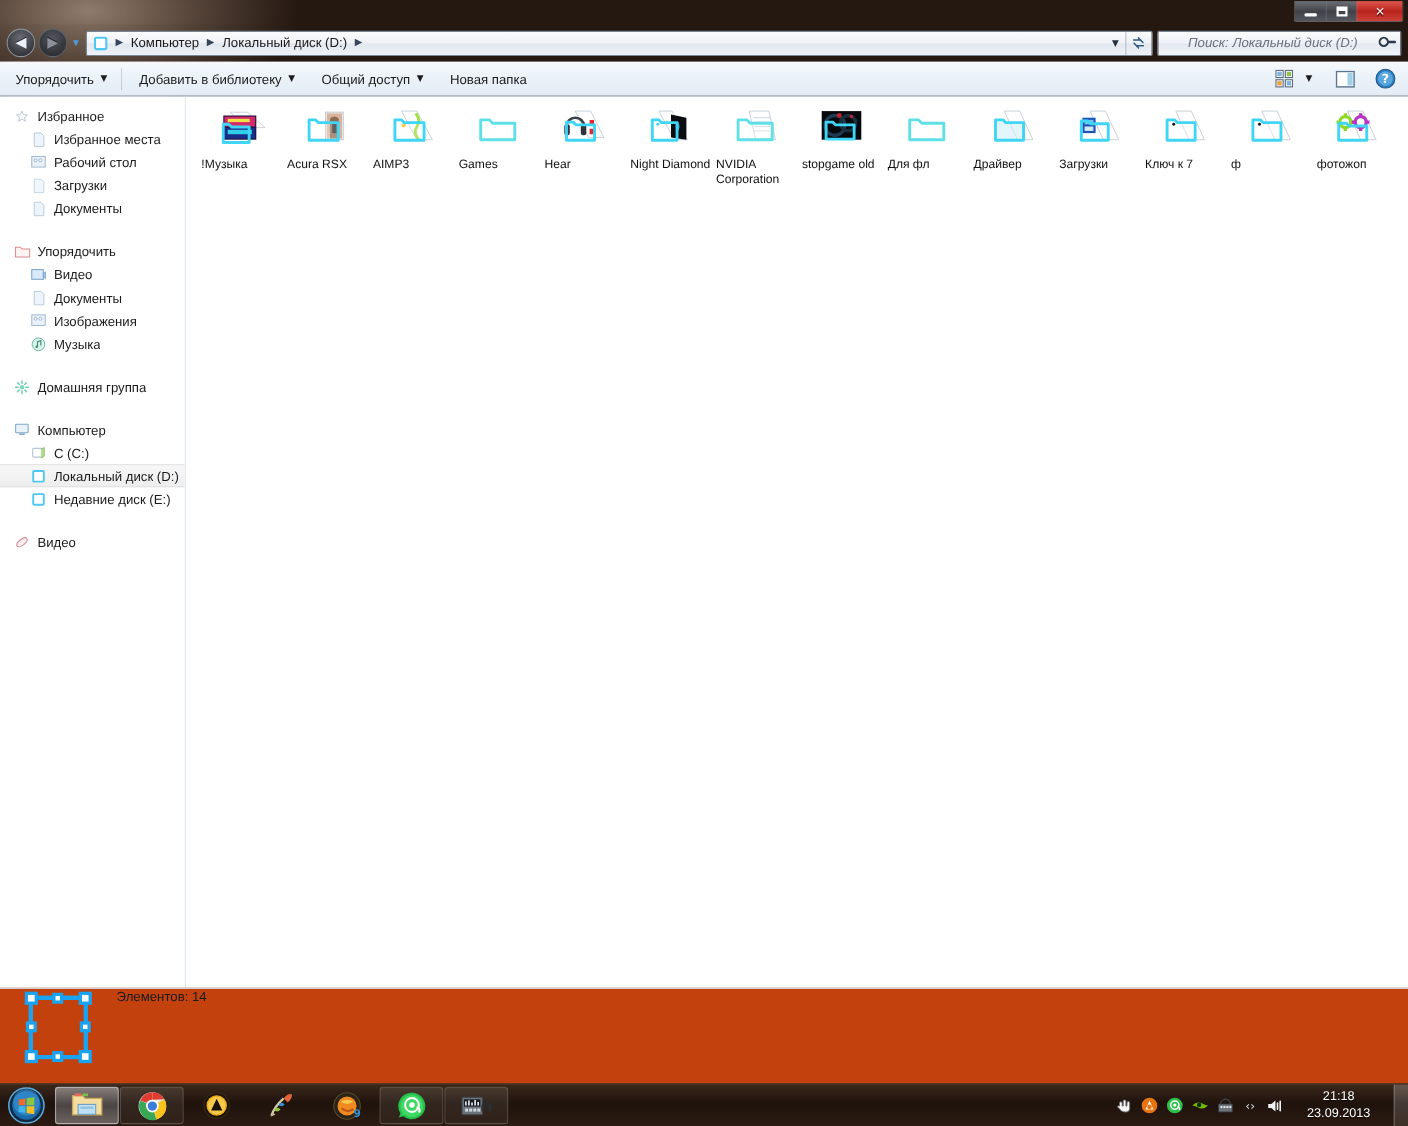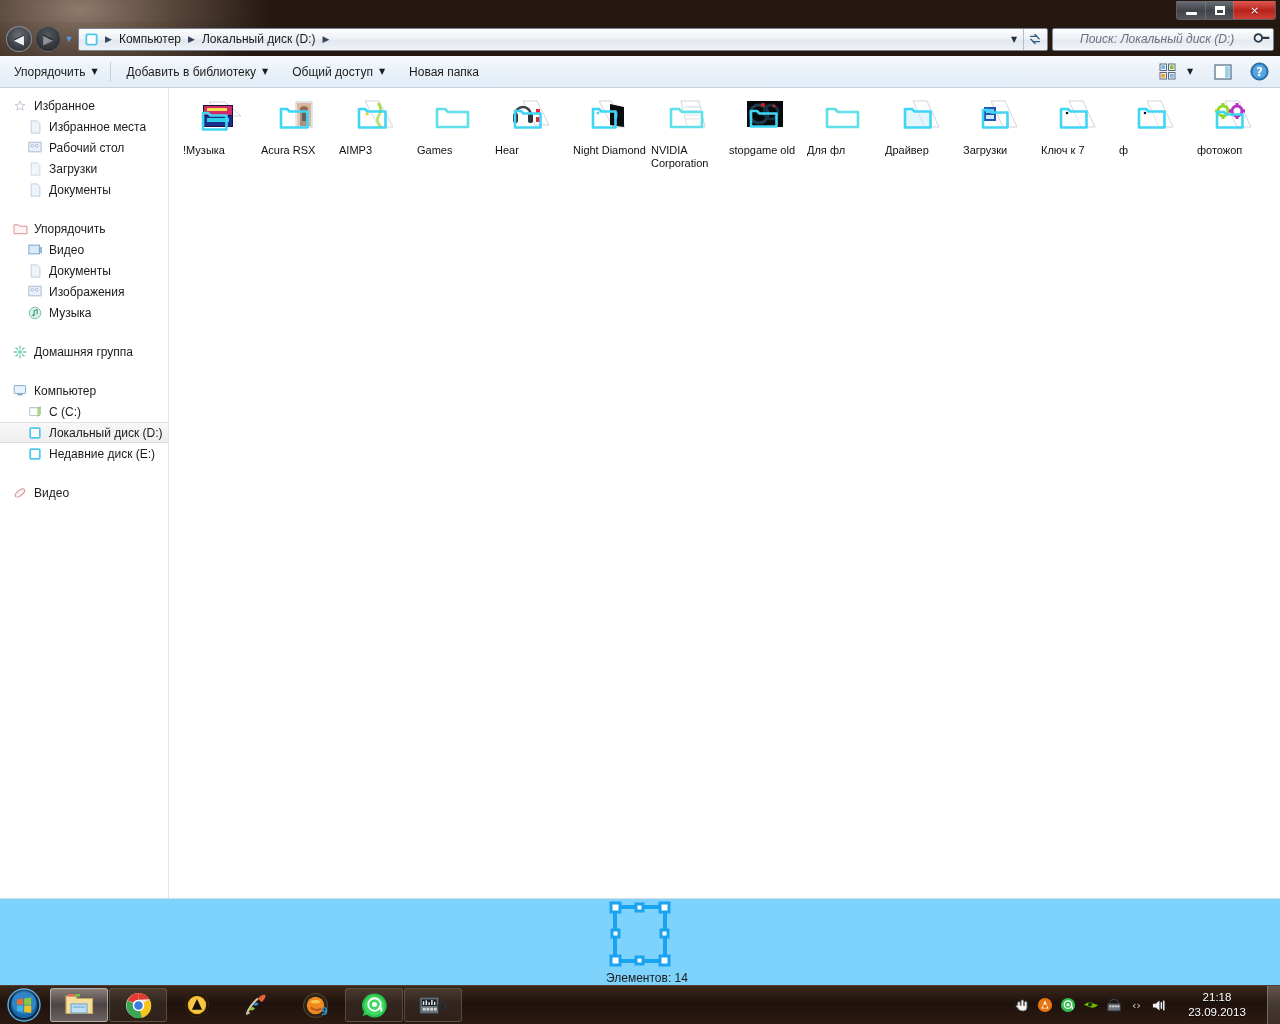--- a/index.html
+++ b/index.html
@@ -312,26 +312,24 @@
     color: #111111;
     line-height: 13px;
     word-wrap: break-word;
     width: 74px;
   }
 
   
   #status-bar {
     position: absolute;
     left: 0; top: 898px; width: 1280px; height: 87px;
-    background: #7dd3fc;
+    background: #c2410c;
     border-top: 1px solid #d6dce6;
     display: flex;
-    align-items: center;
     padding-left: 14px;
-    flex-direction: column;
   }
   #status-drive-icon {
     width: 78px; height: 72px;
     display: flex; align-items: center; justify-content: center;
     margin-right: 14px;
   }
   #status-text {
     font-size: 12px;
     color: #1b1b1b;
   }

